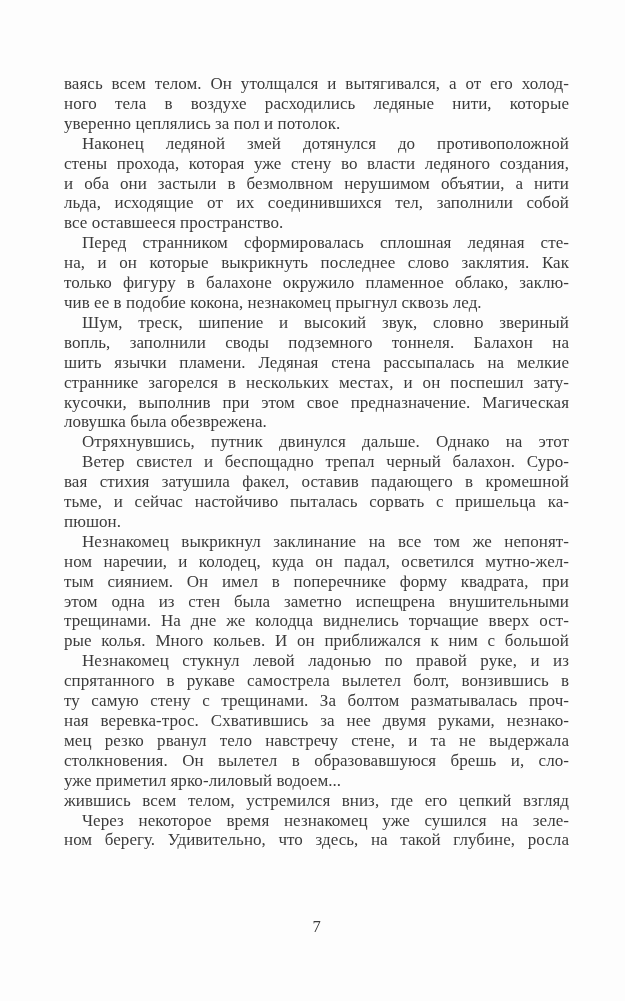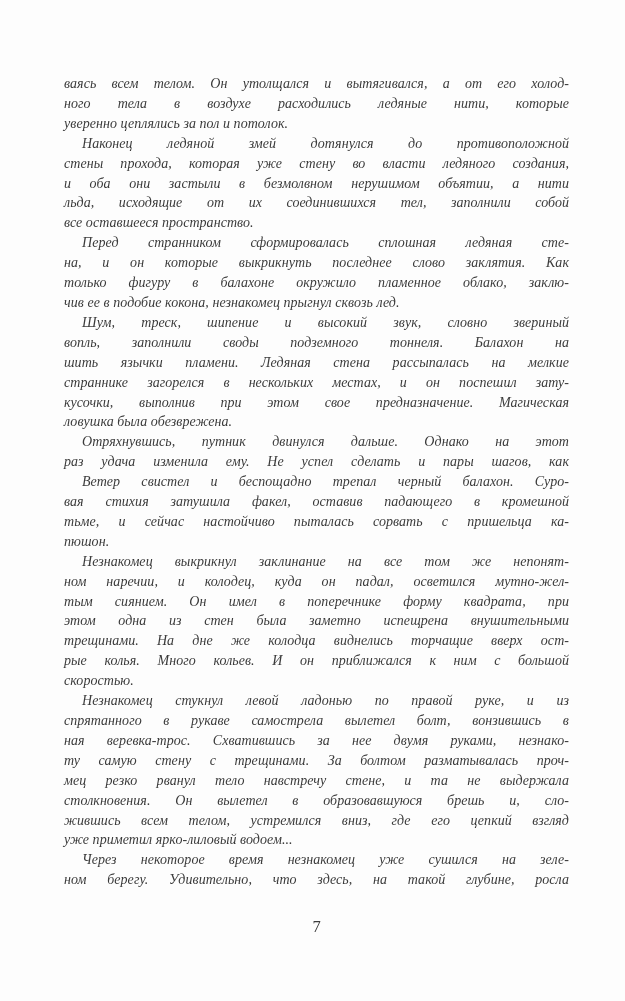--- a/index.html
+++ b/index.html
@@ -23,26 +23,25 @@
     position: absolute;
     left: 64px;
     top: 74px;
     width: 505px;
   }
   .para {
     margin: 0;
     padding: 0;
   }
   .line {
-    font-size: 14px;
+    font-size: 17px;
     line-height: 19.9px;
     text-align: justify;
     text-align-last: justify;
     letter-spacing: 0.05px;
-    font-style: italic;
   }
   .line.last {
     text-align-last: left;
   }
   .line.indent {
     text-indent: 18px;
   }
   .page-number {
     position: absolute;
     left: 64px;
@@ -80,46 +79,44 @@
       <div class="para">
         <div class="line indent">Шум, треск, шипение и высокий звук, словно звериный</div>
         <div class="line">вопль, заполнили своды подземного тоннеля. Балахон на</div>
         <div class="line">шить язычки пламени. Ледяная стена рассыпалась на мелкие</div>
         <div class="line">страннике загорелся в нескольких местах, и он поспешил зату-</div>
         <div class="line">кусочки, выполнив при этом свое предназначение. Магическая</div>
         <div class="line last">ловушка была обезврежена.</div>
       </div>
       <div class="para">
         <div class="line indent">Отряхнувшись, путник двинулся дальше. Однако на этот</div>
-        <div class="line">раз удача изменила ему. Не успел сделать и пары шагов, как</div>
       </div>
       <div class="para">
         <div class="line indent">Ветер свистел и беспощадно трепал черный балахон. Суро-</div>
         <div class="line">вая стихия затушила факел, оставив падающего в кромешной</div>
         <div class="line">тьме, и сейчас настойчиво пыталась сорвать с пришельца ка-</div>
         <div class="line last">пюшон.</div>
       </div>
       <div class="para">
         <div class="line indent">Незнакомец выкрикнул заклинание на все том же непонят-</div>
         <div class="line">ном наречии, и колодец, куда он падал, осветился мутно-жел-</div>
         <div class="line">тым сиянием. Он имел в поперечнике форму квадрата, при</div>
         <div class="line">этом одна из стен была заметно испещрена внушительными</div>
         <div class="line">трещинами. На дне же колодца виднелись торчащие вверх ост-</div>
         <div class="line">рые колья. Много кольев. И он приближался к ним с большой</div>
-        <div class="line last">скоростью.</div>
       </div>
       <div class="para">
         <div class="line indent">Незнакомец стукнул левой ладонью по правой руке, и из</div>
         <div class="line">спрятанного в рукаве самострела вылетел болт, вонзившись в</div>
+        <div class="line">ту самую стену с трещинами. За болтом разматывалась проч-</div>
         <div class="line">ная веревка-трос. Схватившись за нее двумя руками, незнако-</div>
-        <div class="line">ту самую стену с трещинами. За болтом разматывалась проч-</div>
         <div class="line">мец резко рванул тело навстречу стене, и та не выдержала</div>
         <div class="line">столкновения. Он вылетел в образовавшуюся брешь и, сло-</div>
+        <div class="line last">уже приметил ярко-лиловый водоем...</div>
         <div class="line">жившись всем телом, устремился вниз, где его цепкий взгляд</div>
-        <div class="line last">уже приметил ярко-лиловый водоем...</div>
       </div>
       <div class="para">
         <div class="line indent">Через некоторое время незнакомец уже сушился на зеле-</div>
         <div class="line">ном берегу. Удивительно, что здесь, на такой глубине, росла</div>
       </div>
     </div>
   <div class="page-number">7</div>
 </div>
 
 </body></html>

